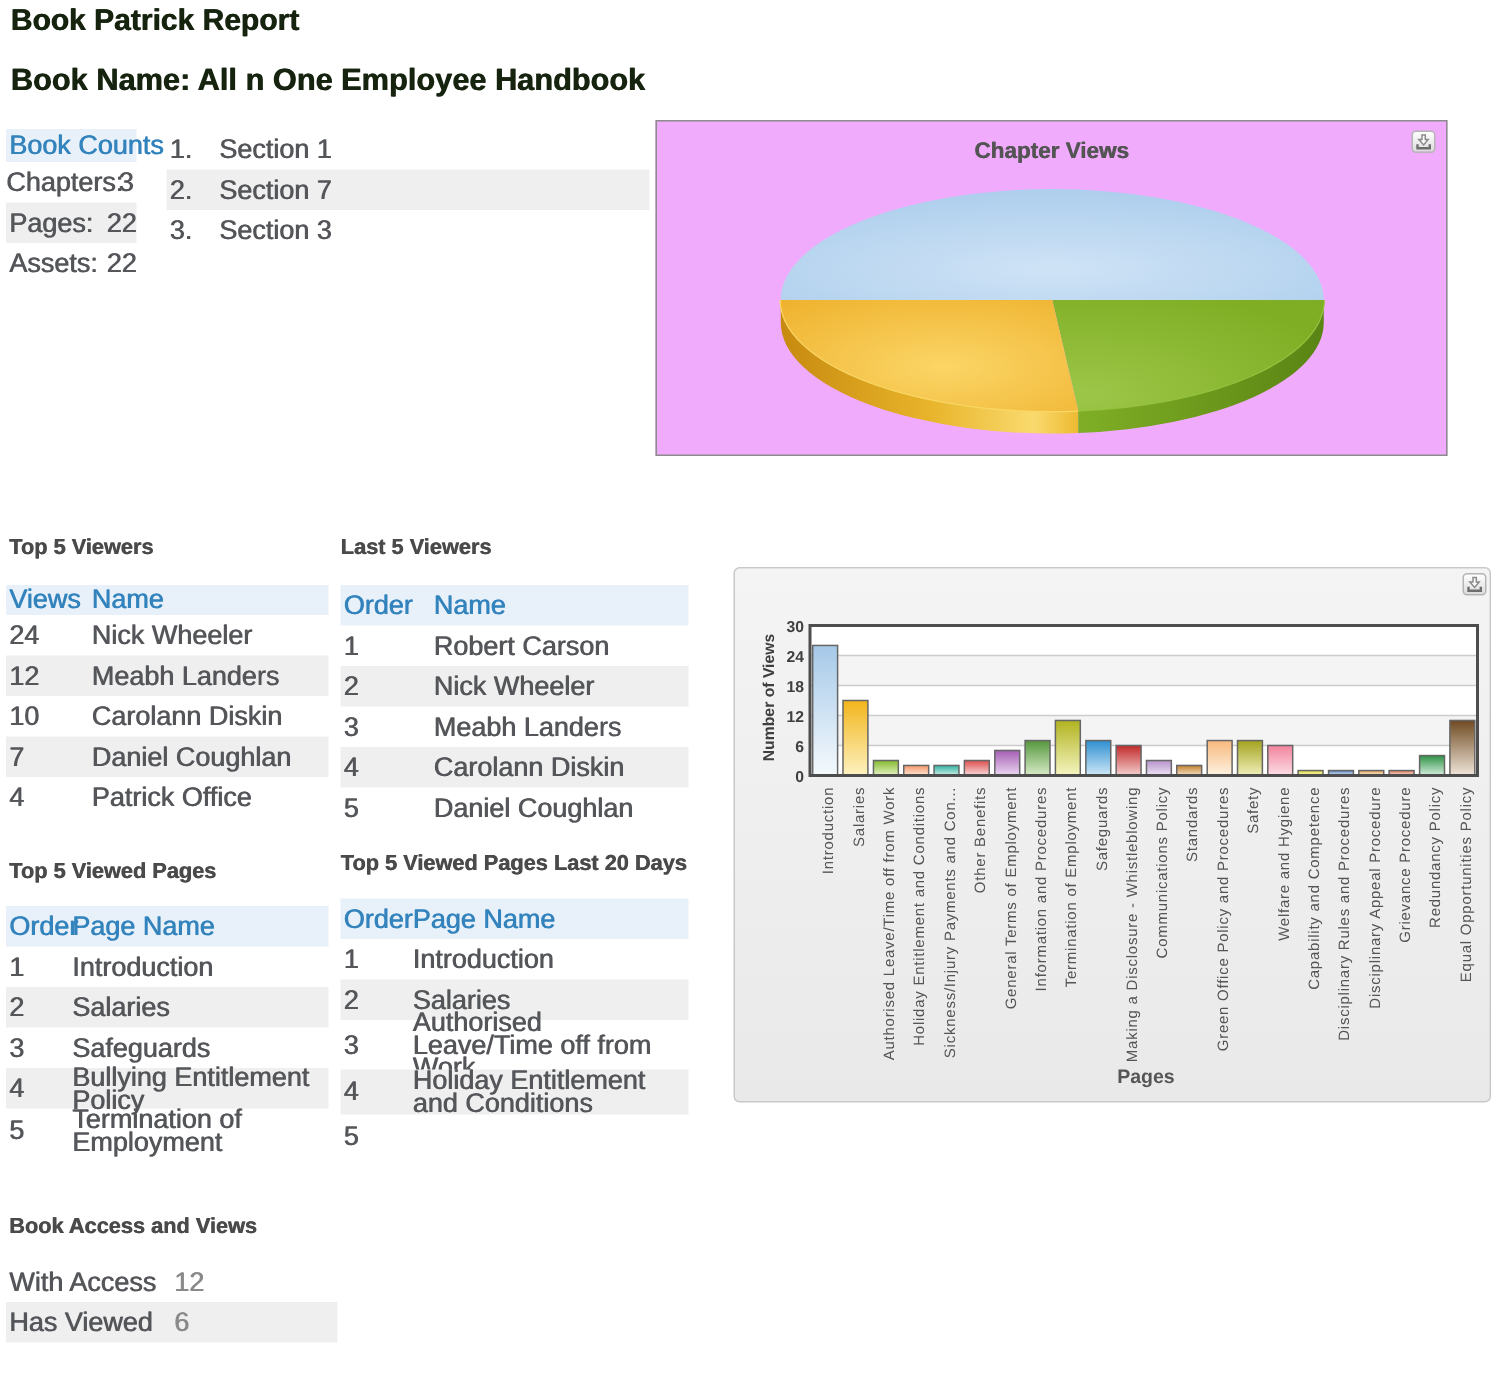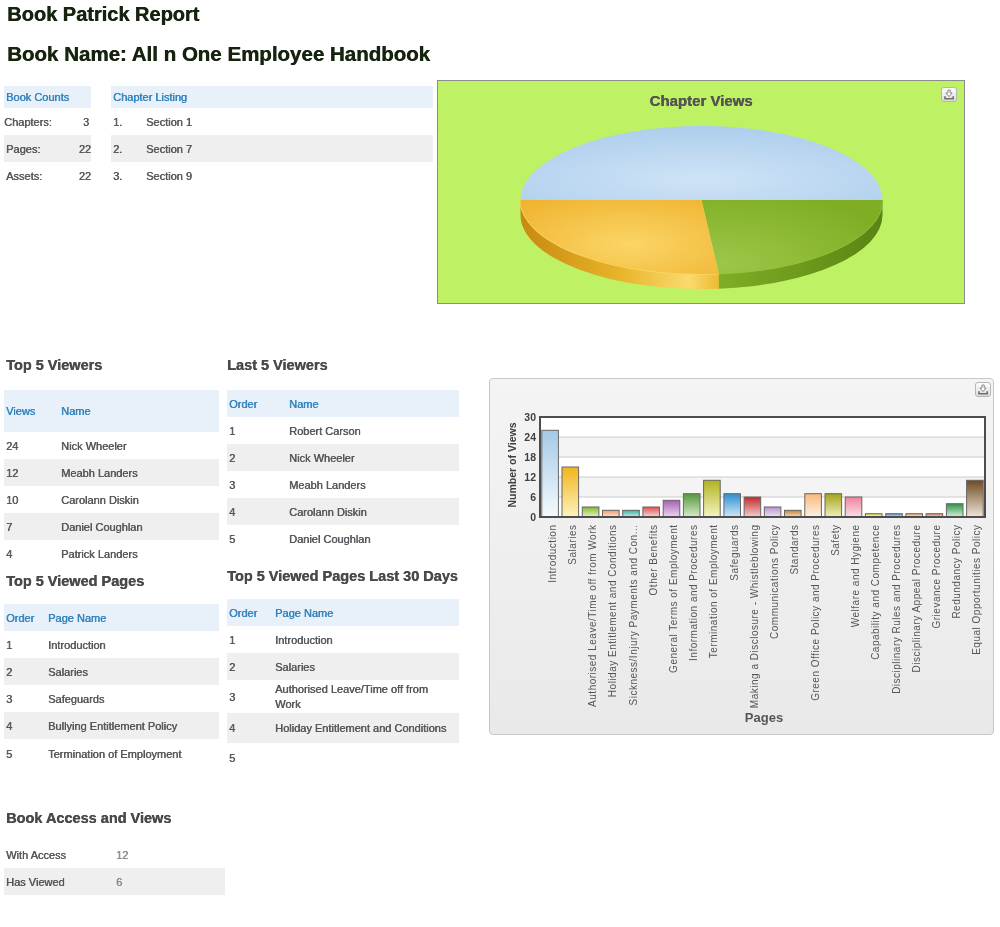--- a/index.html
+++ b/index.html
@@ -1,25 +1,25 @@
 <!DOCTYPE html>
 <html><head><meta charset="utf-8"><style>
 * { margin:0; padding:0; box-sizing:border-box; }
 html,body { width:1000px; height:927px; background:#ffffff; font-family:"Liberation Sans",sans-serif; position:relative; overflow:hidden; }
 h1 { position:absolute; font-size:20px; font-weight:bold; color:#16230f; text-shadow:0.5px 0 0; }
 .st { position:absolute; font-size:14.5px; font-weight:bold; color:#4a4a4a; text-shadow:0.4px 0 0; }
-.t { position:absolute; font-size:11px; color:#54565a; text-shadow:0.45px 0 0; }
+.t { position:absolute; font-size:18px; color:#54565a; text-shadow:0.45px 0 0; }
 .t .th { position:relative; background:#e8f1f9; color:#3383bd; }
 .t .tr { position:relative; }
 .t .tr.g { background:#efefef; }
 .t span { position:absolute; top:50%; transform:translateY(-50%); line-height:15px; display:block; }
 .t .th span { white-space:nowrap; }
 .t i.rv { font-style:normal; position:absolute; right:1px; }
 .t i.gv { font-style:normal; color:#8a8a8a; }
-.panel { position:absolute; background:#bef264; border:1px solid #8c8c8c; }
+.panel { position:absolute; background:#f0abfc; border:1px solid #8c8c8c; }
 .ptitle { position:absolute; width:100%; text-align:center; font-size:15px; font-weight:bold; color:#545454; text-shadow:0.4px 0 0; }
 .dl { position:absolute; width:16px; height:15px; border:1px solid #b5b5b5; border-radius:3px; background:linear-gradient(#fefefe,#dcdcdc); display:flex; align-items:center; justify-content:center; }
 .barpanel { position:absolute; left:489px; top:378px; width:505px; height:357px; background:linear-gradient(#f4f4f4,#e9e9e9); border:1px solid #c8c8c8; border-radius:4px; }
 </style></head><body>
 <h1 style="left:7px;top:3px">Book Patrick Report</h1>
 <h1 style="left:7px;top:42px;font-size:20.5px">Book Name: All n One Employee Handbook</h1>
 
 <div class="t" style="left:4px;top:86px;width:87px">
 <div class="th" style="height:22px">
 <span style="left:2px;width:86px">Book Counts</span>
@@ -29,35 +29,31 @@
 </div>
 <div class="tr g" style="height:27px">
 <span style="left:2px;width:86px">Pages:<i class="rv">22</i></span>
 </div>
 <div class="tr" style="height:27px">
 <span style="left:2px;width:86px">Assets:<i class="rv">22</i></span>
 </div>
 </div>
 
 <div class="t" style="left:111px;top:86px;width:322px">
-<div class="th" style="height:22px">
-<span style="left:2px;width:120px">Chapter Listing</span>
-<span style="left:35px;width:200px"></span>
-</div>
 <div class="tr" style="height:27px">
 <span style="left:2px;width:120px">1.</span>
 <span style="left:35px;width:200px">Section 1</span>
 </div>
 <div class="tr g" style="height:27px">
 <span style="left:2px;width:120px">2.</span>
 <span style="left:35px;width:200px">Section 7</span>
 </div>
 <div class="tr" style="height:27px">
 <span style="left:2px;width:120px">3.</span>
-<span style="left:35px;width:200px">Section 9</span>
+<span style="left:35px;width:200px">Section 3</span>
 </div>
 </div>
 
 <div class="panel" style="left:437px;top:80px;width:528px;height:224px">
   <svg width="528" height="224" viewBox="0 0 528 224" style="position:absolute;left:0;top:0">
 <defs>
 <radialGradient id="pb" cx="0.5" cy="0.72" r="0.75">
           <stop offset="0" stop-color="#cfe3f6"></stop>
           <stop offset="1" stop-color="#abcdec"></stop>
         </radialGradient>
@@ -95,21 +91,21 @@
     <svg width="12" height="12" viewBox="0 0 12 12">
       <path d="M5 1 h2.2 v3 h1.9 L6.1 7.6 L2.9 4 h2.1 Z" fill="#fcfcfc" stroke="#8a8a8a" stroke-width="1"></path>
       <path d="M2 7.2 v2.6 h8.2 v-2.6" fill="none" stroke="#6e6e6e" stroke-width="1.6"></path>
     </svg>
   </div>
 
 <div class="st" style="left:6px;top:357px">Top 5 Viewers</div>
 <div class="st" style="left:227px;top:357px">Last 5 Viewers</div>
 
 <div class="t" style="left:4px;top:390px;width:215px">
-<div class="th" style="height:42px">
+<div class="th" style="height:20px">
 <span style="left:2px;width:52px">Views</span>
 <span style="left:57px;width:150px">Name</span>
 </div>
 <div class="tr" style="height:27px">
 <span style="left:2px;width:52px">24</span>
 <span style="left:57px;width:150px">Nick Wheeler</span>
 </div>
 <div class="tr g" style="height:27px">
 <span style="left:2px;width:52px">12</span>
 <span style="left:57px;width:150px">Meabh Landers</span>
@@ -117,21 +113,21 @@
 <div class="tr" style="height:27px">
 <span style="left:2px;width:52px">10</span>
 <span style="left:57px;width:150px">Carolann Diskin</span>
 </div>
 <div class="tr g" style="height:27px">
 <span style="left:2px;width:52px">7</span>
 <span style="left:57px;width:150px">Daniel Coughlan</span>
 </div>
 <div class="tr" style="height:27px">
 <span style="left:2px;width:52px">4</span>
-<span style="left:57px;width:150px">Patrick Landers</span>
+<span style="left:57px;width:150px">Patrick Office</span>
 </div>
 </div>
 
 <div class="t" style="left:227px;top:390px;width:232px">
 <div class="th" style="height:27px">
 <span style="left:2px;width:55px">Order</span>
 <span style="left:62px;width:165px">Name</span>
 </div>
 <div class="tr" style="height:27px">
 <span style="left:2px;width:55px">1</span>
@@ -149,21 +145,21 @@
 <span style="left:2px;width:55px">4</span>
 <span style="left:62px;width:165px">Carolann Diskin</span>
 </div>
 <div class="tr" style="height:27px">
 <span style="left:2px;width:55px">5</span>
 <span style="left:62px;width:165px">Daniel Coughlan</span>
 </div>
 </div>
 
 <div class="st" style="left:6px;top:573px">Top 5 Viewed Pages</div>
-<div class="st" style="left:227px;top:568px">Top 5 Viewed Pages Last 30 Days</div>
+<div class="st" style="left:227px;top:568px">Top 5 Viewed Pages Last 20 Days</div>
 
 <div class="t" style="left:4px;top:604px;width:215px">
 <div class="th" style="height:27px">
 <span style="left:2px;width:42px">Order</span>
 <span style="left:44px;width:168px">Page Name</span>
 </div>
 <div class="tr" style="height:27px">
 <span style="left:2px;width:42px">1</span>
 <span style="left:44px;width:168px">Introduction</span>
 </div>

